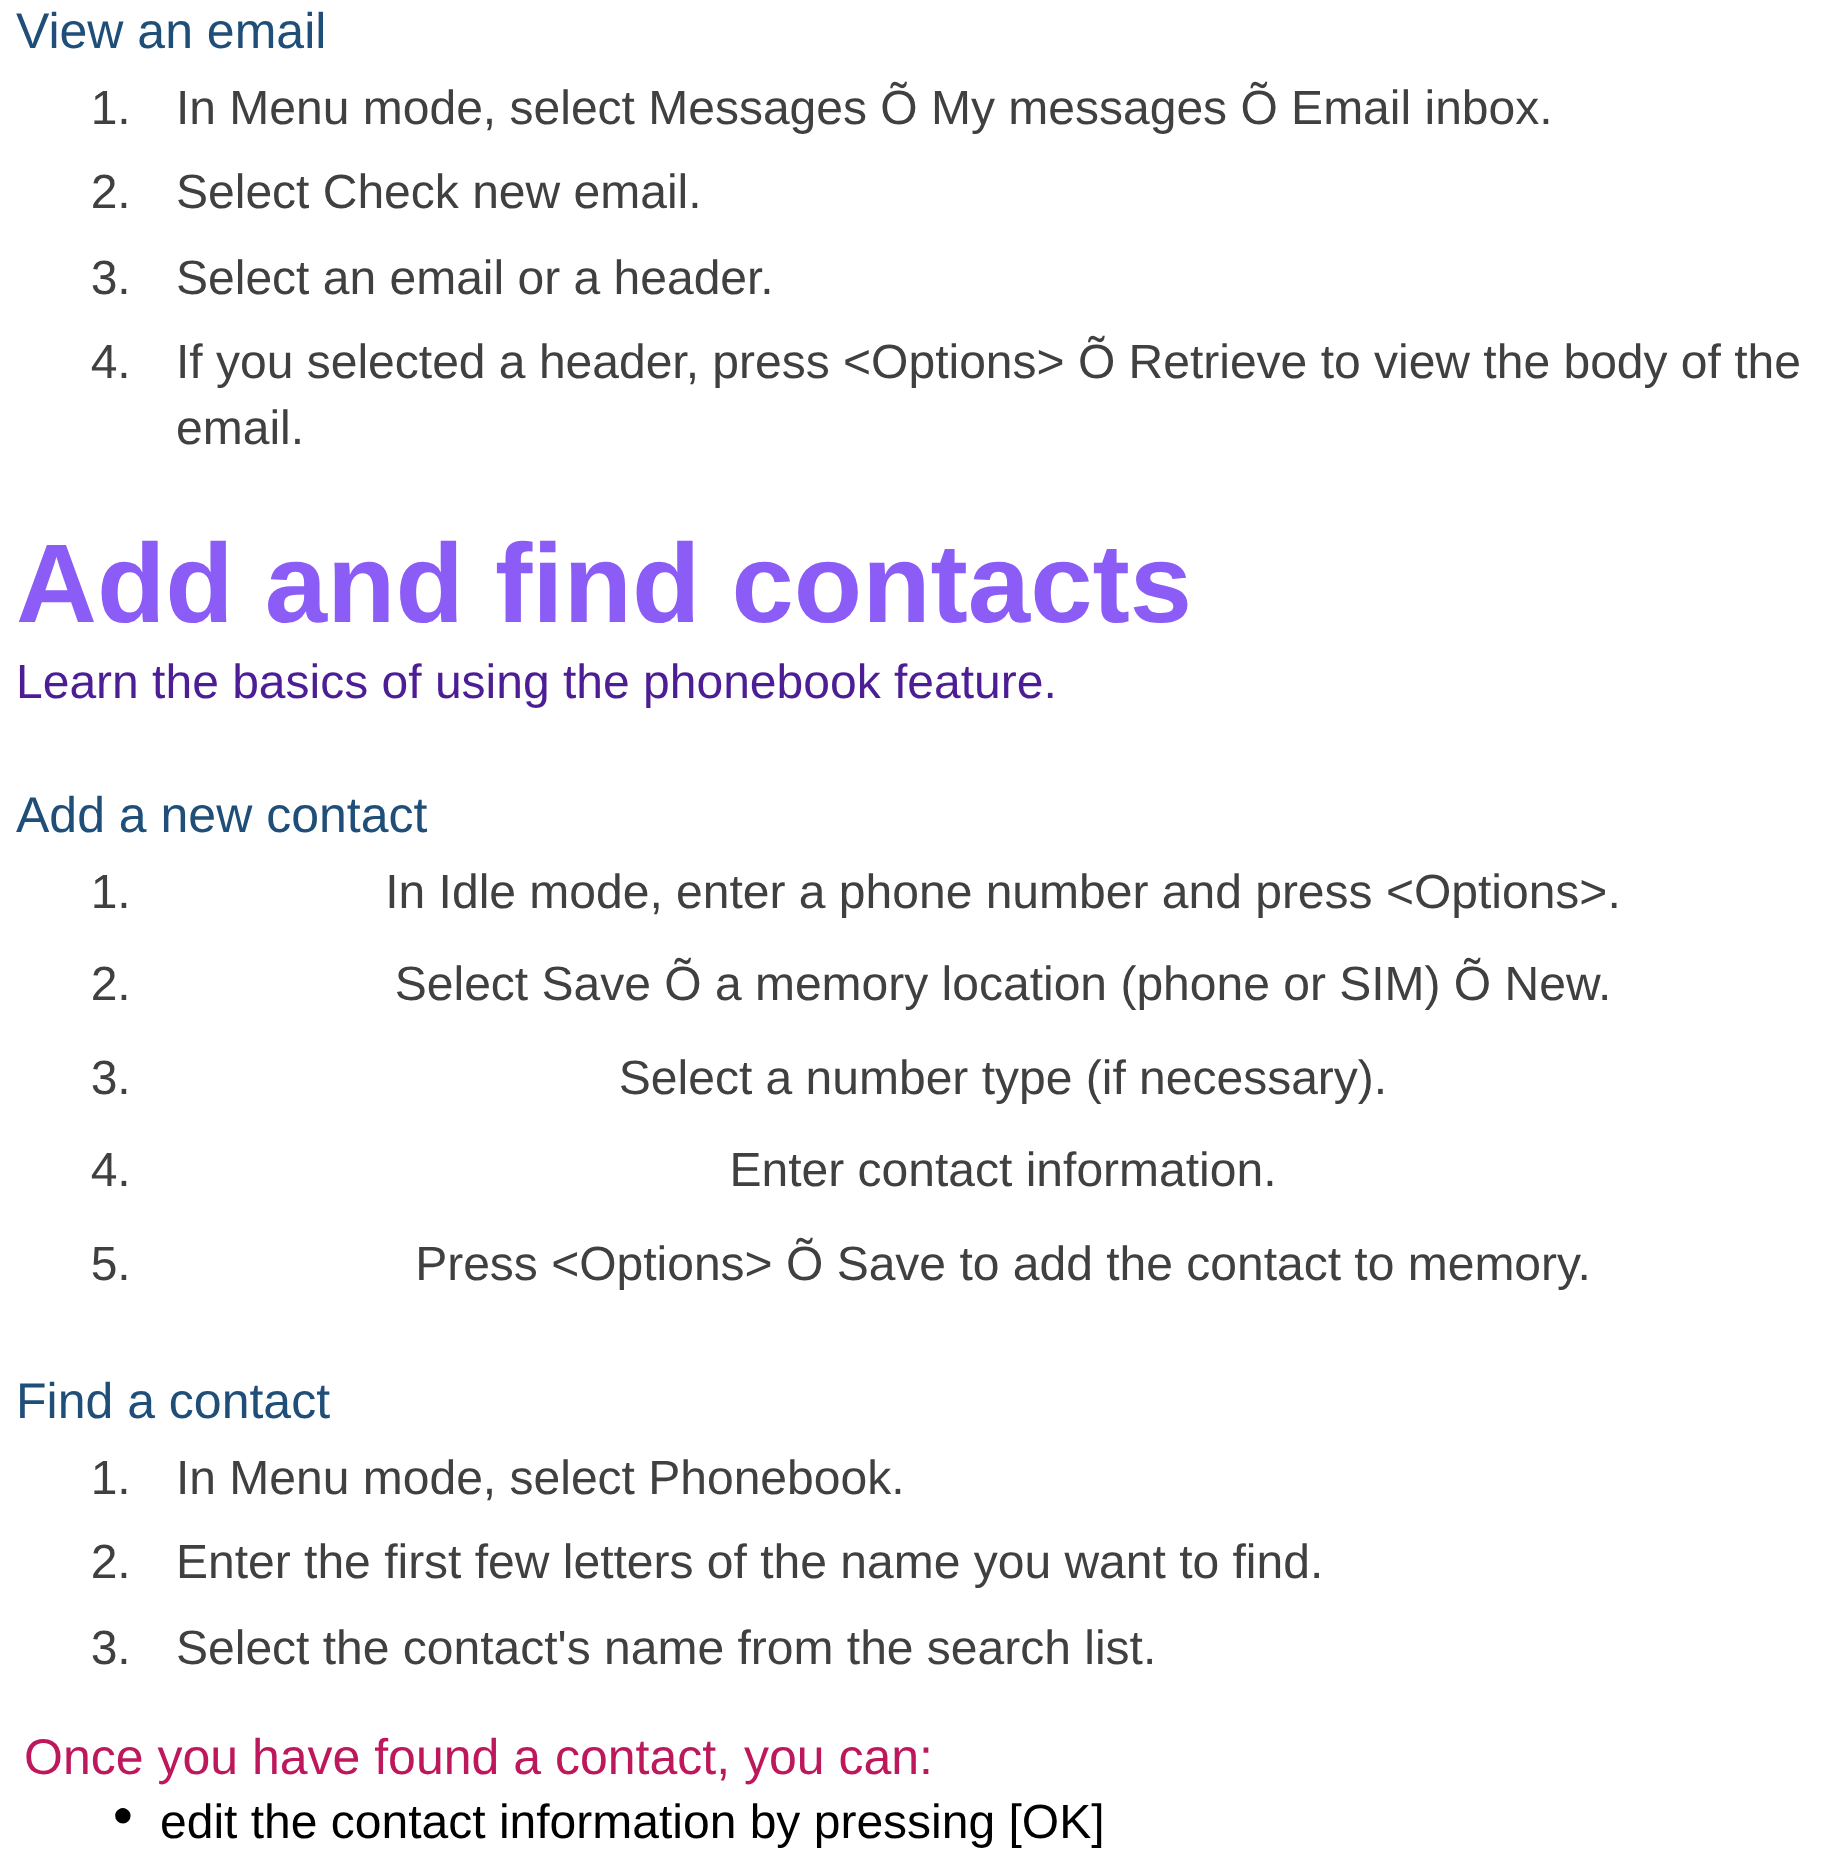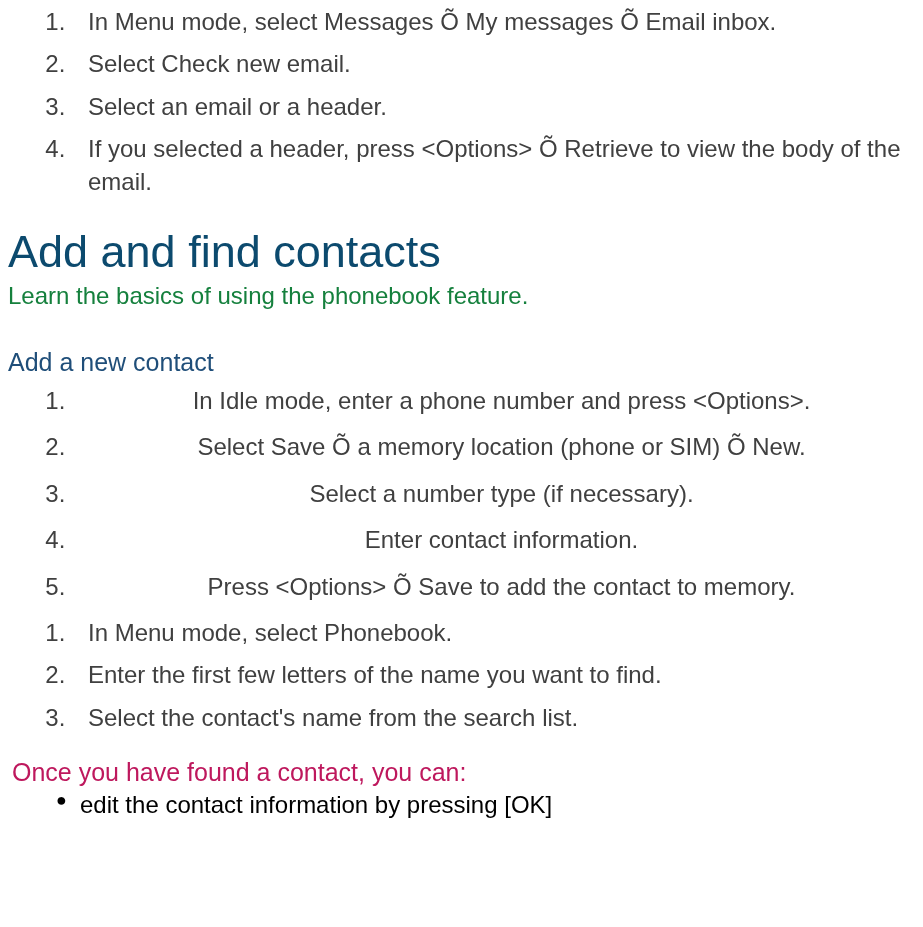--- a/index.html
+++ b/index.html
@@ -14,27 +14,27 @@
       padding: 0 8px 20px 8px;
     }
     .subheading {
       color: #1f4e79;
       font-size: 25px;
       font-weight: normal;
       margin: 0 0 8px 0;
       padding-top: 2px;
     }
     .main-heading {
-      color: #0c4a6e;
-      font-size: 45px;
-      font-weight: normal;
+      color: #8b5cf6;
+      font-size: 56px;
+      font-weight: bold;
       margin: 28px 0 4px 0;
     }
     .intro {
-      color: #15803d;
+      color: #4c1d95;
       font-size: 24px;
       margin: 0 0 32px 0;
     }
     ol {
       margin: 6px 0 12px 0;
       padding-left: 64px;
       color: #404040;
       font-size: 24px;
     }
     ol li {
@@ -73,39 +73,41 @@
     }
     .section-gap {
       margin-top: 36px;
     }
   </style>
 </head>
 <body>
 
 <div class="page">
 
+  <div class="subheading">View an email</div>
   <ol>
     <li>In Menu mode, select Messages Õ My messages Õ Email inbox.</li>
     <li>Select Check new email.</li>
     <li>Select an email or a header.</li>
     <li>If you selected a header, press &lt;Options&gt; Õ Retrieve to view the body of the email.</li>
   </ol>
 
   <div class="main-heading">Add and find contacts</div>
   <div class="intro">Learn the basics of using the phonebook feature.</div>
 
   <div class="subheading section-gap">Add a new contact</div>
   <ol class="spaced">
     <li>In Idle mode, enter a phone number and press &lt;Options&gt;.</li>
     <li>Select Save Õ a memory location (phone or SIM) Õ New.</li>
     <li>Select a number type (if necessary).</li>
     <li>Enter contact information.</li>
     <li>Press &lt;Options&gt; Õ Save to add the contact to memory.</li>
   </ol>
 
+  <div class="subheading section-gap">Find a contact</div>
   <ol>
     <li>In Menu mode, select Phonebook.</li>
     <li>Enter the first few letters of the name you want to find.</li>
     <li>Select the contact's name from the search list.</li>
   </ol>
 
   <div class="body-text">Once you have found a contact, you can:</div>
   <ul class="bullets">
     <li>edit the contact information by pressing [OK]</li>
   </ul>

